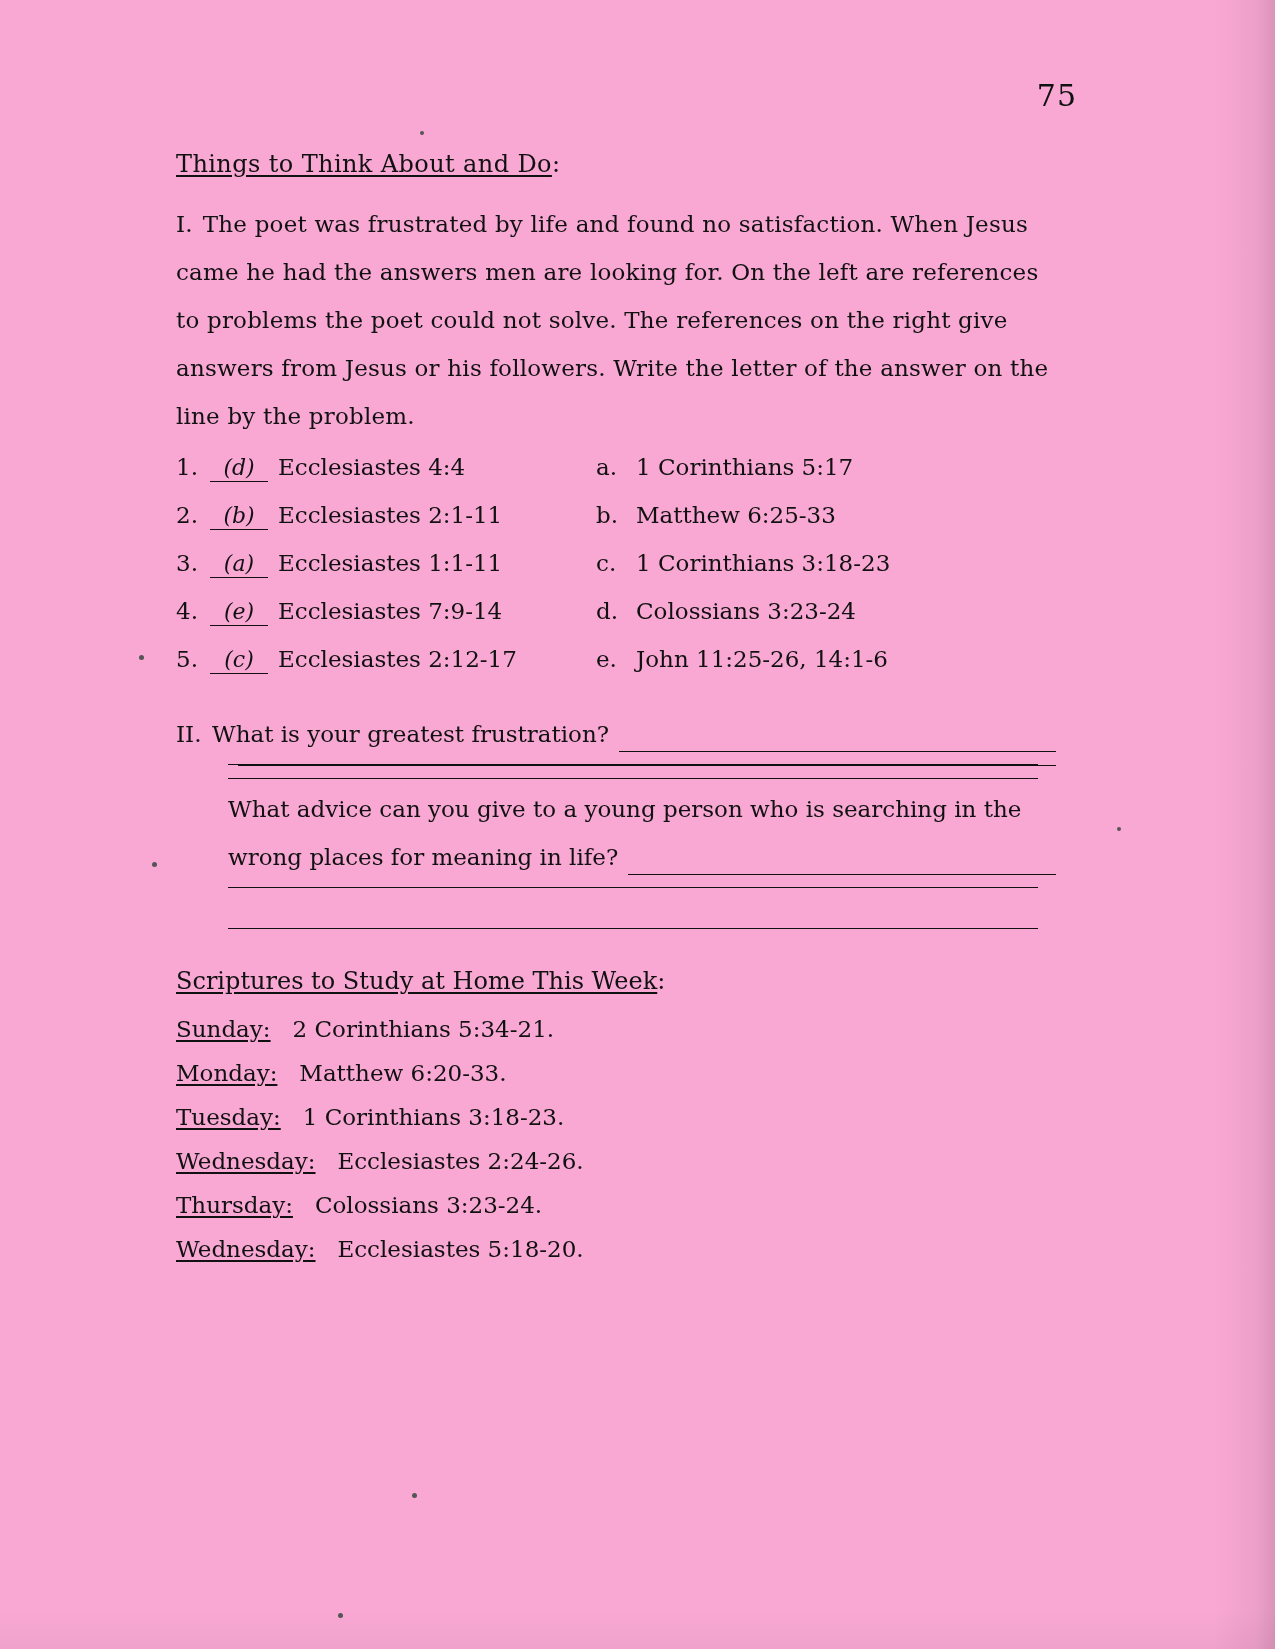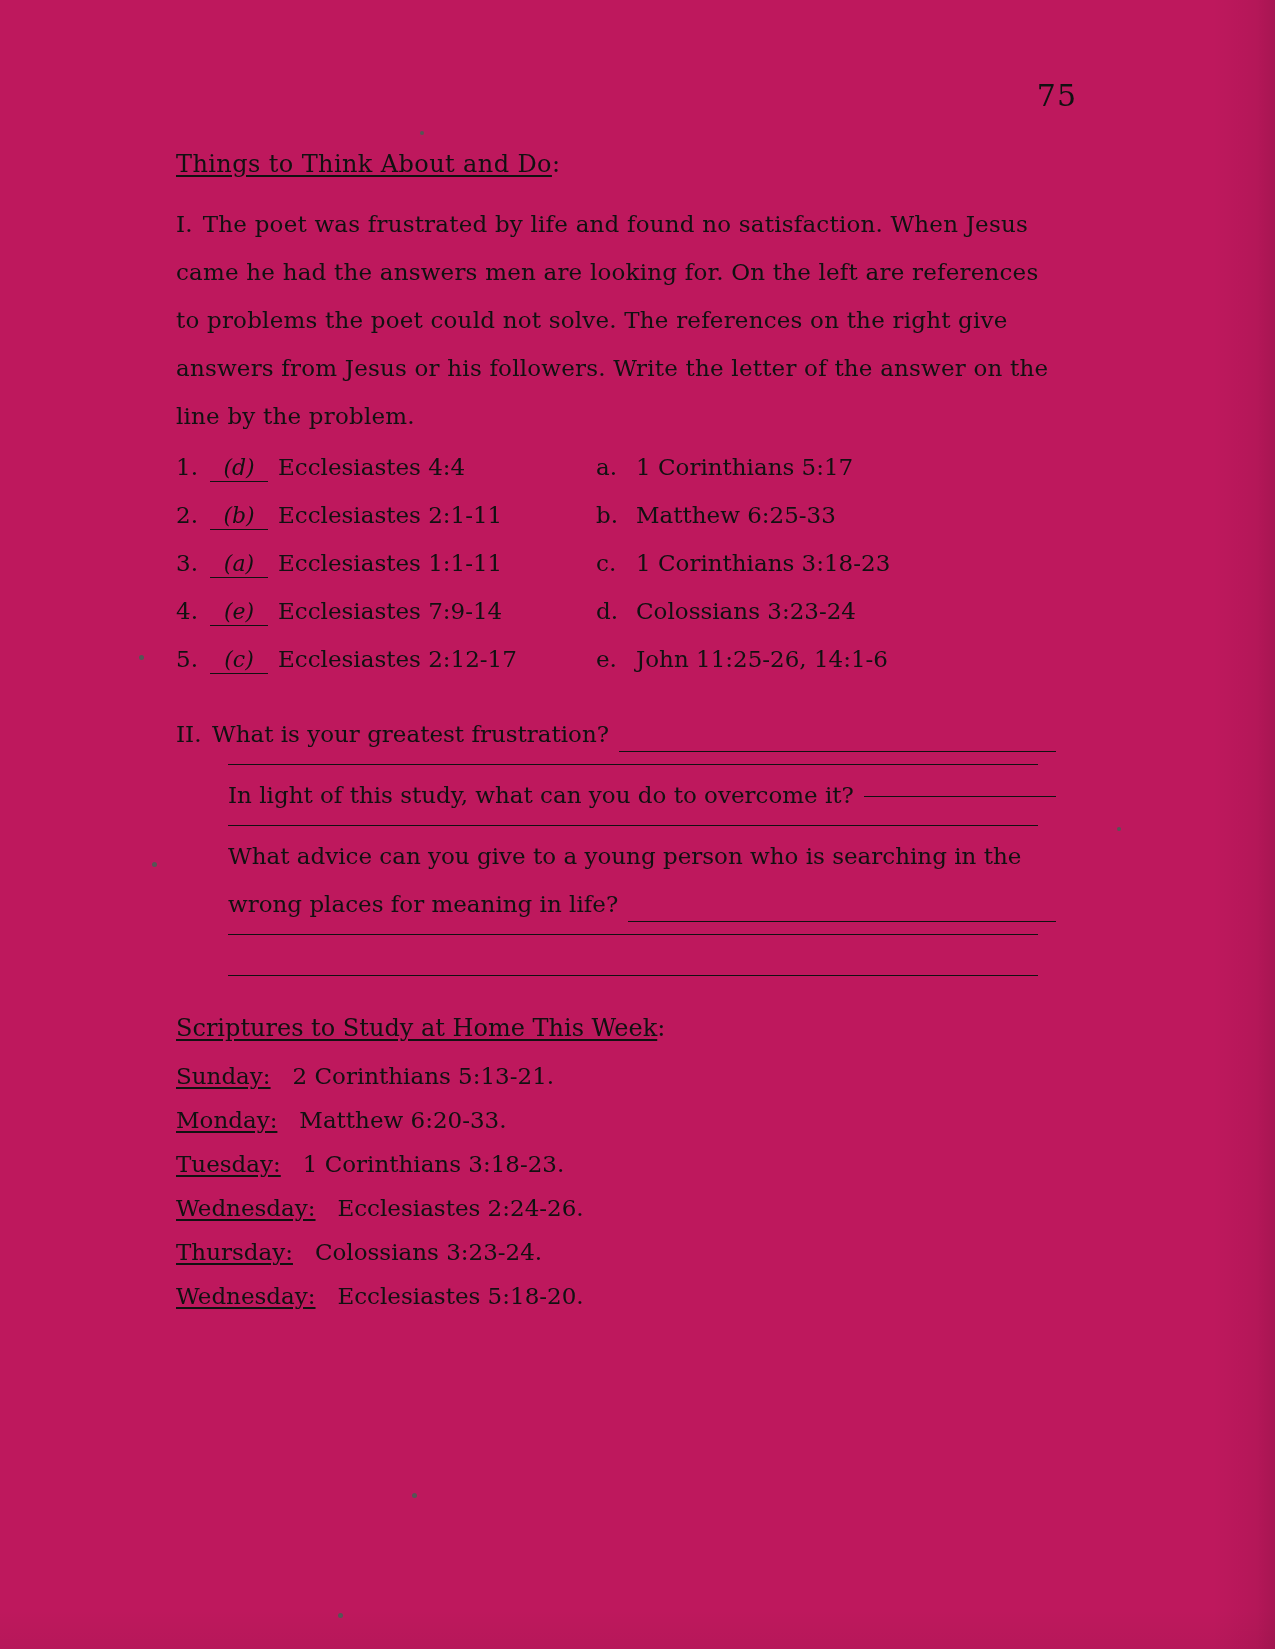--- a/index.html
+++ b/index.html
@@ -4,21 +4,21 @@
 <style>
   html, body {
     margin: 0;
     padding: 0;
     background: #ffffff;
   }
   .page {
     position: relative;
     width: 1275px;
     height: 1649px;
-    background: #be185d;
+    background: #f9a8d4;
     font-family: "DejaVu Serif", serif;
     color: #111111;
     overflow: hidden;
   }
   
   .scan-edge-right {
     position: absolute;
     top: 0; right: 0;
     width: 62px; height: 100%;
     background: linear-gradient(to right, rgba(255,255,255,0) 0%, rgba(0,0,0,0.05) 70%, rgba(0,0,0,0.12) 100%);
@@ -267,21 +267,20 @@
     <div class="q-block">
 
       <div class="q-line">
         <span class="q-numeral">II.</span>
         <span>What is your greatest frustration?</span>
         <span class="rule"></span>
       </div>
       <div class="rule-full"></div>
 
       <div class="q-sub">
-        <span>In light of this study, what can you do to overcome it?</span>
         <span class="rule"></span>
       </div>
       <div class="rule-full"></div>
 
       <div class="q-sub-wrap">
         <div>What advice can you give to a young person who is searching in the</div>
         <div class="q-line" style="margin-left:0;">
           <span>wrong places for meaning in life?</span>
           <span class="rule"></span>
         </div>
@@ -291,21 +290,21 @@
 
     </div>
 
     <div class="scriptures">
       <div class="scr-heading">
         <span class="underlined">Scriptures to Study at Home This Week</span><span>:</span>
       </div>
 
       <div class="scr-row">
         <span class="scr-day">Sunday:</span><span>&nbsp;&nbsp;</span>
-        <span>2 Corinthians 5:13-21.</span>
+        <span>2 Corinthians 5:34-21.</span>
       </div>
       <div class="scr-row">
         <span class="scr-day">Monday:</span><span>&nbsp;&nbsp;</span>
         <span>Matthew 6:20-33.</span>
       </div>
       <div class="scr-row">
         <span class="scr-day">Tuesday:</span><span>&nbsp;&nbsp;</span>
         <span>1 Corinthians 3:18-23.</span>
       </div>
       <div class="scr-row">

